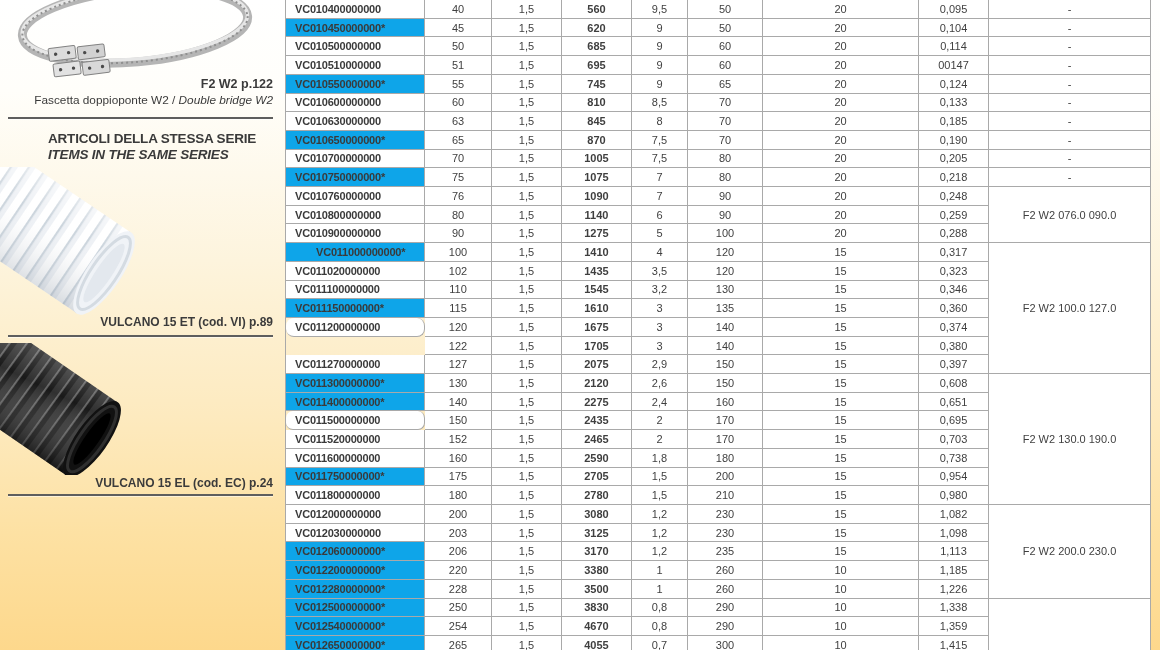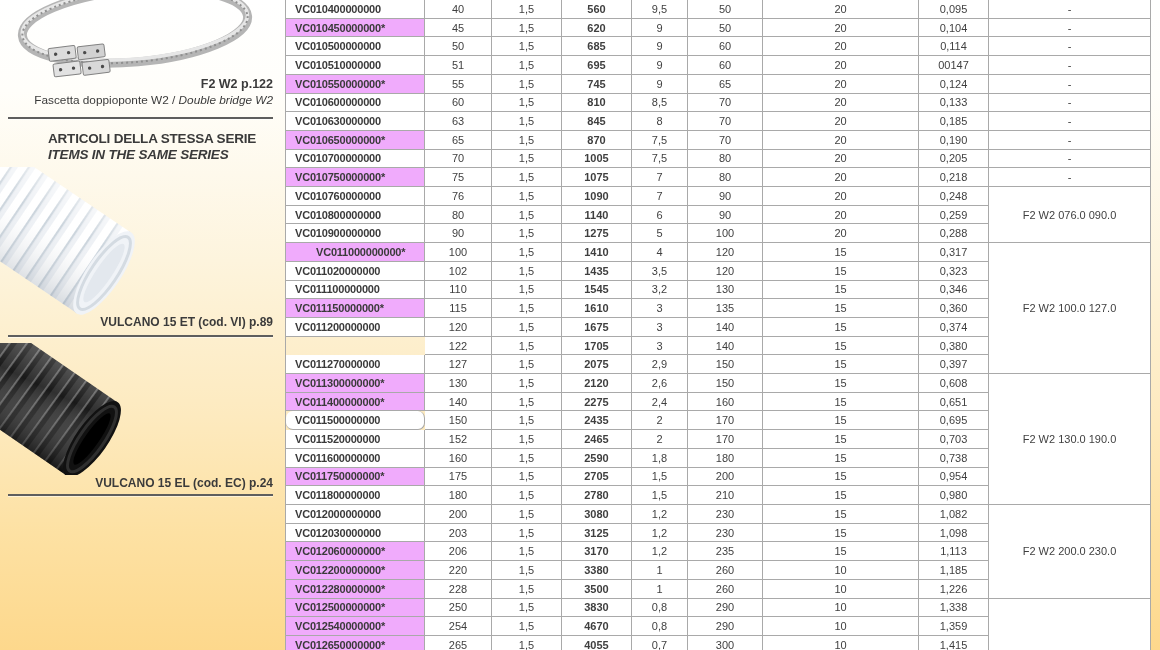--- a/index.html
+++ b/index.html
@@ -28,21 +28,21 @@
     background:transparent;
   }
   .c {
     background:#fff;
     border-right:1px solid #a9a9a9;
     border-bottom:1px solid #a9a9a9;
     display:flex; align-items:center; justify-content:center;
     font-size:11px; color:#3f3f3f; white-space:nowrap; overflow:hidden;
   }
   .code { justify-content:flex-start; padding-left:9px; font-weight:bold; letter-spacing:-0.2px; color:#3a3a3a; }
-  .starred { background:#f0abfc; }
+  .starred { background:#0ea5e9; }
   .bold { font-weight:bold; }
   .grp { font-size:11px; }
 </style>
 </head>
 <body>
 
 <div class="abs" style="left:8px;top:-14px;width:254px;height:104px;overflow:visible;">
   <svg width="254" height="104" viewBox="0 0 254 104">
     <g transform="rotate(-5 127 40)">
       <ellipse cx="127" cy="40" rx="113" ry="36" fill="none" stroke="#b5b5b5" stroke-width="9"></ellipse>
@@ -277,21 +277,21 @@
     <div class="c" style="grid-area: 16 / 7;">15</div>
     <div class="c" style="grid-area: 16 / 8;">0,346</div>
     <div class="c code starred" style="grid-area: 17 / 1;">VC011150000000*</div>
     <div class="c" style="grid-area: 17 / 2;">115</div>
     <div class="c" style="grid-area: 17 / 3;">1,5</div>
     <div class="c bold" style="grid-area: 17 / 4;">1610</div>
     <div class="c" style="grid-area: 17 / 5;">3</div>
     <div class="c" style="grid-area: 17 / 6;">135</div>
     <div class="c" style="grid-area: 17 / 7;">15</div>
     <div class="c" style="grid-area: 17 / 8;">0,360</div>
-    <div class="c code" style="grid-area: 18 / 1;">VC011200000000</div>
+    <div class="c code" style="grid-area: 18 / 1; border-radius: 8px;">VC011200000000</div>
     <div class="c" style="grid-area: 18 / 2;">120</div>
     <div class="c" style="grid-area: 18 / 3;">1,5</div>
     <div class="c bold" style="grid-area: 18 / 4;">1675</div>
     <div class="c" style="grid-area: 18 / 5;">3</div>
     <div class="c" style="grid-area: 18 / 6;">140</div>
     <div class="c" style="grid-area: 18 / 7;">15</div>
     <div class="c" style="grid-area: 18 / 8;">0,374</div>
     <div class="c code starred" style="grid-area: 19 / 1; margin-top: 21px;">VC011220000000*</div>
     <div class="c" style="grid-area: 19 / 2;">122</div>
     <div class="c" style="grid-area: 19 / 3;">1,5</div>

